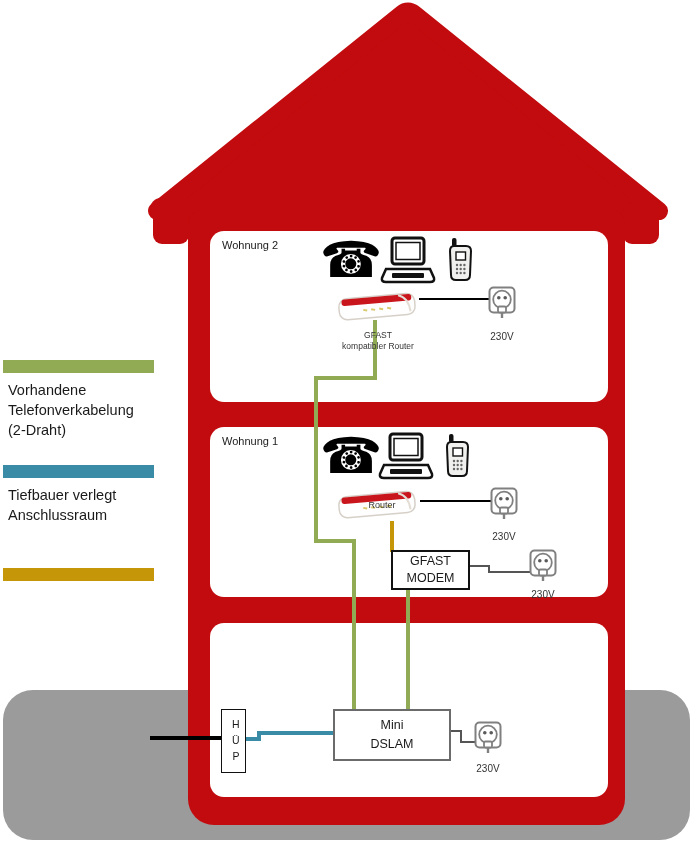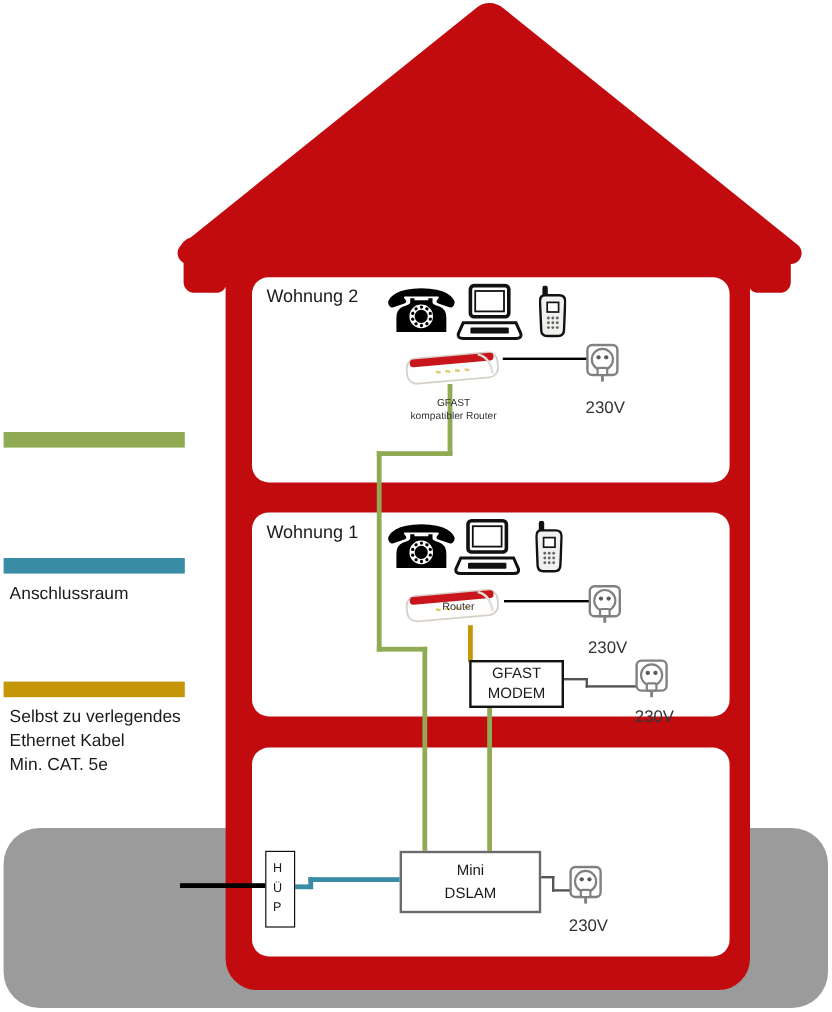--- a/index.html
+++ b/index.html
@@ -18,45 +18,45 @@
   
   .ground{left:3px;top:690px;width:687px;height:150px;background:var(--ground-gray);border-radius:30px;z-index:1;}
   
   .roof-svg{left:140px;top:0;width:531px;height:246px;z-index:2;}
   .house-body{left:188px;top:210px;width:437px;height:615px;background:var(--house-red);
     border-radius:14px 14px 26px 26px;z-index:2;}
   .floor{left:210px;width:398px;background:#fff;border-radius:14px;z-index:3;}
   .floor-w2{top:231px;height:171px;}
   .floor-w1{top:427px;height:170px;}
   .floor-keller{top:623px;height:174px;}
-  .floor-title{font-size:15px;color:#1a1a1a;z-index:6;line-height:1.32;}
+  .floor-title{font-size:11px;color:#1a1a1a;z-index:6;line-height:1.32;}
   
   .legend-item{position:absolute;left:3px;width:180px;z-index:5;}
   .legend-bar{width:151px;height:13px;}
   .legend-label{margin-top:7px;margin-left:5px;font-size:14.5px;line-height:1.38;color:#1a1a1a;}
   
   .seg{position:absolute;z-index:4;}
   .seg-green{background:var(--phone-wiring-green);}
   .seg-gold{background:var(--ethernet-gold);}
   .seg-teal{background:var(--fiber-teal);}
   .seg-black{background:#000;}
   .seg-gray{background:#555;}
   
   .labelbox{position:absolute;background:#fff;z-index:5;display:flex;align-items:center;justify-content:center;text-align:center;}
   .box-glasfaser{left:57px;top:704px;width:94px;height:73px;border:1.5px solid #111;font-size:11.5px;}
   .box-hup{left:221px;top:709px;width:23px;height:62px;border:1.5px solid #111;font-size:10.5px;line-height:1.5;}
-  .box-hup .stack{width:12px;word-break:break-all;text-align:left;}
+  .box-hup .stack{width:12px;word-break:break-all;text-align:right;}
   .box-dslam{left:333px;top:709px;width:114px;height:48px;border:2px solid #6b6b6b;font-size:12.5px;line-height:1.5;}
   .box-modem{left:391px;top:550px;width:75px;height:36px;border:2px solid #111;font-size:12.5px;line-height:1.4;}
   
   .icon{position:absolute;z-index:5;}
   .phone-glyph{font-family:"DejaVu Sans",sans-serif;font-size:50px;line-height:44px;color:#000;display:block;}
   .dev-label{position:absolute;z-index:5;text-align:center;color:#333;}
   .lbl-small{font-size:8.5px;line-height:1.3;}
-  .lbl-230{font-size:14px;}
+  .lbl-230{font-size:10px;}
 </style>
 </head>
 <body>
 
 <div class="stage">
 
   <div class="abs ground"></div>
 
   <svg class="abs roof-svg" viewBox="0 0 531 246">
     <path d="M17 211 L262 14 Q268 9 274 14 L519 211 Z" style="fill:var(--house-red);stroke:var(--house-red)" stroke-width="18" stroke-linejoin="round" stroke-linecap="round"></path>
@@ -65,34 +65,35 @@
     <rect x="483" y="202" width="36" height="42" rx="9" style="fill:var(--house-red)"></rect>
   </svg>
 
   <div class="abs house-body"></div>
   <div class="abs floor floor-w2"></div>
   <div class="abs floor floor-w1"></div>
   <div class="abs floor floor-keller"></div>
 
   <div class="legend-item" style="top:360px">
     <div class="legend-bar" style="background: rgb(145, 171, 84);"></div>
+    <div class="legend-label">
+      <div>Vorhandene</div>
+      <div>Telefonverkabelung</div>
+      <div>(2-Draht)</div>
+    </div>
   </div>
   <div class="legend-item" style="top:465px">
     <div class="legend-bar" style="background: rgb(58, 140, 166);"></div>
     <div class="legend-label">
+      <div>Tiefbauer verlegt</div>
       <div>Anschlussraum</div>
     </div>
   </div>
   <div class="legend-item" style="top:568px">
     <div class="legend-bar" style="background: rgb(196, 150, 8);"></div>
-    <div class="legend-label">
-      <div>Selbst zu verlegendes</div>
-      <div>Ethernet Kabel</div>
-      <div>Min. CAT. 5e</div>
-    </div>
   </div>
 
   <div class="seg seg-green" style="left:373px;top:320px;width:4px;height:59px"></div>
   <div class="seg seg-green" style="left:314px;top:376px;width:63px;height:4px"></div>
   <div class="seg seg-green" style="left:314px;top:376px;width:4px;height:167px"></div>
   <div class="seg seg-green" style="left:314px;top:539px;width:42px;height:4px"></div>
   <div class="seg seg-green" style="left:352px;top:539px;width:4px;height:172px"></div>
   <div class="seg seg-green" style="left:406px;top:584px;width:4px;height:127px"></div>
 
   <div class="seg seg-gold" style="left:390px;top:521px;width:4px;height:31px"></div>

